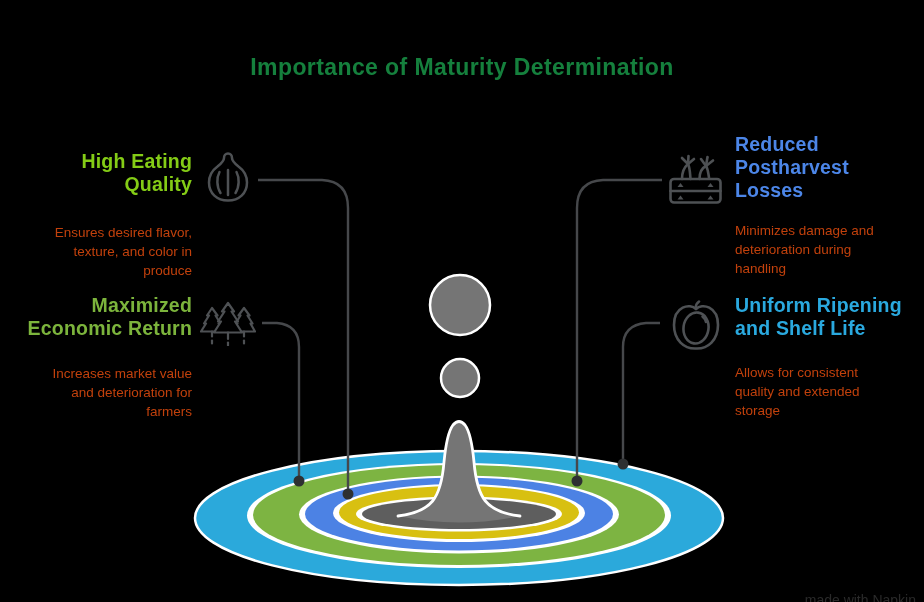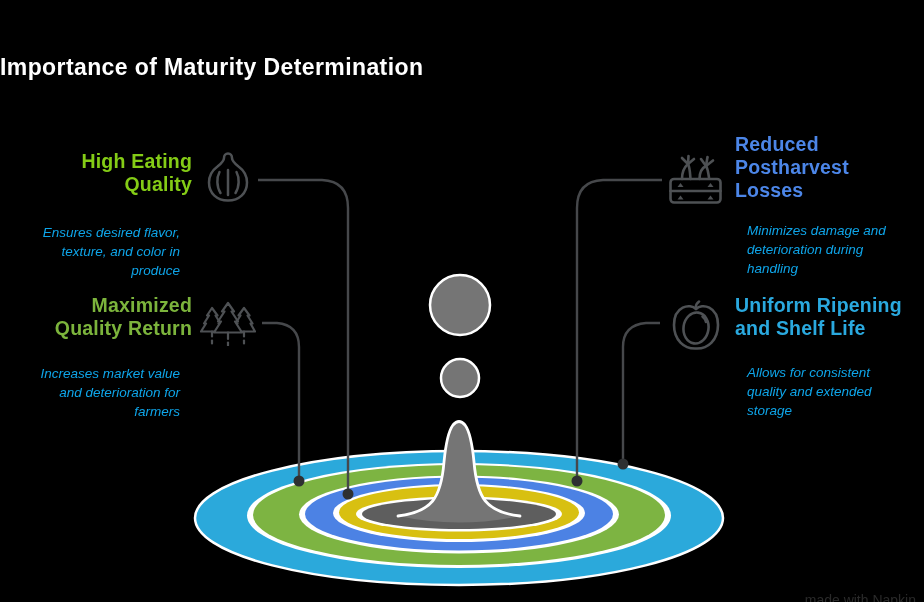--- a/index.html
+++ b/index.html
@@ -1,34 +1,33 @@
 <!DOCTYPE html>
 <html><head>
 <meta charset="utf-8">
 <style>
   html,body{margin:0;padding:0;background:#000;}
   .canvas{
     position:relative;width:924px;height:602px;background:#000;
     font-family:"Liberation Sans",sans-serif;overflow:hidden;
   }
   .title{
-    position:absolute;top:54px;left:0;width:100%;text-align:left;
-    font-size:23px;font-weight:bold;color:#ffffff;letter-spacing:.4px;
+    position:absolute;top:54px;left:0;width:100%;text-align:center;
+    font-size:23px;font-weight:bold;color:#15803d;letter-spacing:.4px;
   }
   .benefit{position:absolute;width:182px;}
   .benefit.left{left:10px;text-align:right;}
   .benefit.right{left:735px;width:180px;text-align:left;}
   .benefit h2{
     margin:0;font-size:19.5px;line-height:23px;font-weight:bold;
     white-space:pre-line;letter-spacing:.2px;
   }
   .benefit p{
-    margin:12px;font-size:13.5px;line-height:19px;color:#0ea5e9;
+    margin:0;font-size:13.5px;line-height:19px;color:#c2410c;
     white-space:pre-line;
-    font-style:italic;
   }
   .c-yellow{color:#84cc16}
   .c-green{color:#7CB43C}
   .c-blue{color:#4C86E8}
   .c-cyan{color:#2AA9DF}
   .icon{position:absolute;}
   .icon svg{display:block;stroke:#4E5154;fill:none;
     stroke-width:2.5;stroke-linecap:round;stroke-linejoin:round;}
   .stage{position:absolute;left:0;top:0;}
   .watermark{
@@ -137,21 +136,21 @@
   <div class="benefit left" style="top:150px">
     <h2 class="c-yellow">High Eating
 Quality</h2>
     <p style="margin-top:27px">Ensures desired flavor,
 texture, and color in
 produce</p>
   </div>
 
   <div class="benefit left" style="top:294px">
     <h2 class="c-green">Maximized
-Quality Return</h2>
+Economic Return</h2>
     <p style="margin-top:24px">Increases market value
 and deterioration for
 farmers</p>
   </div>
 
   <div class="benefit right" style="top:133px">
     <h2 class="c-blue">Reduced
 Postharvest
 Losses</h2>
     <p style="margin-top:19px">Minimizes damage and

